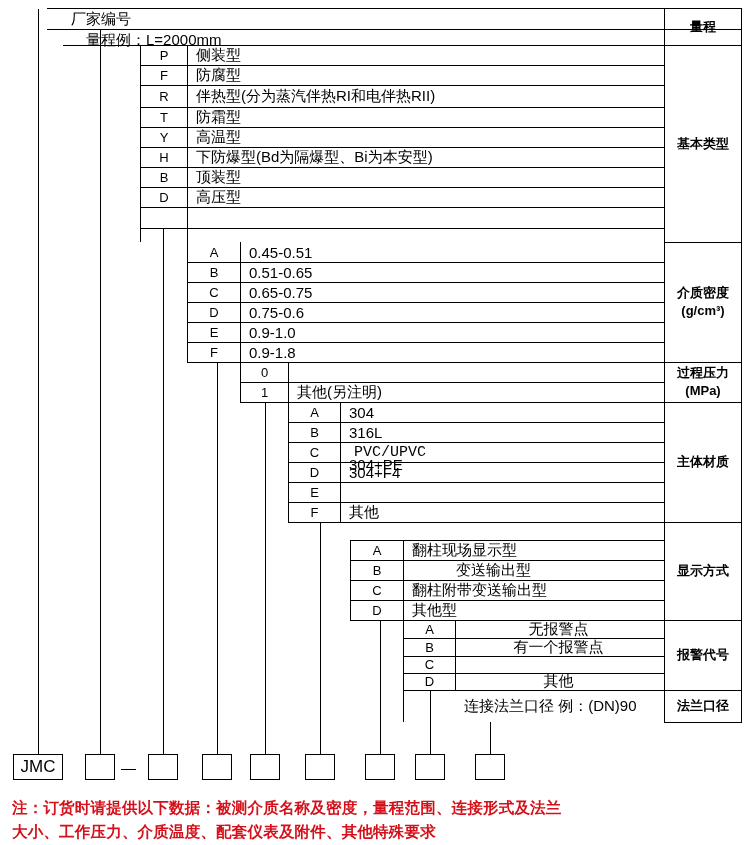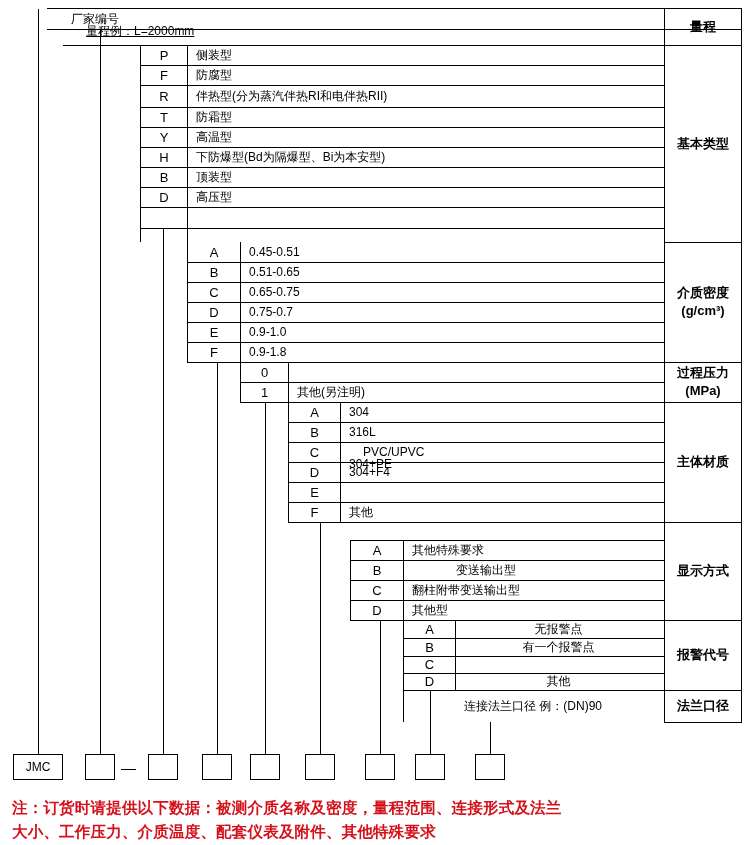--- a/index.html
+++ b/index.html
@@ -8,27 +8,27 @@
     background:#ffffff;
     font-family:"Liberation Sans","DejaVu Sans",sans-serif;
     font-size:13px;
     color:#000000;
     position:relative;
     overflow:hidden;
   }
   .diagram{position:absolute;left:0;top:0;width:750px;height:845px;}
   .cell{position:absolute;box-sizing:border-box;display:flex;align-items:center;}
   .code{justify-content:center;font-size:13px;}
-  .desc{justify-content:flex-start;padding-left:8px;font-size:12px;}
+  .desc{justify-content:flex-start;padding-left:8px;font-size:15px;}
   .grp{justify-content:center;font-weight:bold;font-size:13px;text-align:center;flex-direction:column;line-height:1.35;}
   .line{position:absolute;background:#000000;}
   .hline{height:1px;}
   .vline{width:1px;}
   .box{position:absolute;box-sizing:border-box;border:1px solid #000;background:#fff;}
-  .jmc{display:flex;align-items:center;justify-content:center;font-size:12px;}
+  .jmc{display:flex;align-items:center;justify-content:center;font-size:17px;}
   .dash{position:absolute;font-size:15px;line-height:1;}
   .note{position:absolute;color:#d4111a;font-weight:bold;font-size:15.5px;line-height:1.55;letter-spacing:.2px;}
 </style>
 </head>
 <body>
 
 <div class="diagram">
 
   <div class="line hline" style="left:47px;top:8px;width:695px;"></div>
 
@@ -41,21 +41,21 @@
   <div class="line hline" style="left:664px;top:45px;width:78px;"></div>
   <div class="line hline" style="left:664px;top:242px;width:78px;"></div>
   <div class="line hline" style="left:664px;top:362px;width:78px;"></div>
   <div class="line hline" style="left:664px;top:402px;width:78px;"></div>
   <div class="line hline" style="left:664px;top:522px;width:78px;"></div>
   <div class="line hline" style="left:664px;top:620px;width:78px;"></div>
   <div class="line hline" style="left:664px;top:690px;width:78px;"></div>
   <div class="line hline" style="left:664px;top:722px;width:78px;"></div>
 
   <div class="cell desc" style="left:63px;top:9px;width:400px;height:20px;">厂家编号</div>
-  <div class="cell desc" style="left:78px;top:23px;width:400px;height:17px;text-decoration:underline;">量程例：L=2000mm</div>
+  <div class="cell desc" style="left:78px;top:32px;width:400px;height:17px;">量程例：L=2000mm</div>
   <div class="cell grp" style="left:665px;top:8px;width:76px;height:37px;">量程</div>
 
   <div class="line vline" style="left:140px;top:45px;height:197px;"></div>
   <div class="line vline" style="left:187px;top:45px;height:197px;"></div>
 
   <div class="line hline" style="left:140px;top:65px;width:524px;"></div>
   <div class="line hline" style="left:140px;top:85px;width:524px;"></div>
   <div class="line hline" style="left:140px;top:107px;width:524px;"></div>
   <div class="line hline" style="left:140px;top:127px;width:524px;"></div>
   <div class="line hline" style="left:140px;top:147px;width:524px;"></div>
@@ -92,21 +92,21 @@
   <div class="line hline" style="left:187px;top:342px;width:477px;"></div>
   <div class="line hline" style="left:187px;top:362px;width:477px;"></div>
 
   <div class="cell code" style="left:188px;top:242px;width:52px;height:20px;">A</div>
   <div class="cell desc" style="left:241px;top:242px;width:420px;height:20px;">0.45-0.51</div>
   <div class="cell code" style="left:188px;top:262px;width:52px;height:20px;">B</div>
   <div class="cell desc" style="left:241px;top:262px;width:420px;height:20px;">0.51-0.65</div>
   <div class="cell code" style="left:188px;top:282px;width:52px;height:20px;">C</div>
   <div class="cell desc" style="left:241px;top:282px;width:420px;height:20px;">0.65-0.75</div>
   <div class="cell code" style="left:188px;top:302px;width:52px;height:20px;">D</div>
-  <div class="cell desc" style="left:241px;top:302px;width:420px;height:20px;">0.75-0.7</div>
+  <div class="cell desc" style="left:241px;top:302px;width:420px;height:20px;">0.75-0.6</div>
   <div class="cell code" style="left:188px;top:322px;width:52px;height:20px;">E</div>
   <div class="cell desc" style="left:241px;top:322px;width:420px;height:20px;">0.9-1.0</div>
   <div class="cell code" style="left:188px;top:342px;width:52px;height:20px;">F</div>
   <div class="cell desc" style="left:241px;top:342px;width:420px;height:20px;">0.9-1.8</div>
 
   <div class="cell grp" style="left:665px;top:242px;width:76px;height:120px;">
     <span>介质密度</span>
     <span>(g/cm³)</span>
   </div>
 
@@ -131,40 +131,40 @@
   <div class="line hline" style="left:288px;top:462px;width:376px;"></div>
   <div class="line hline" style="left:288px;top:482px;width:376px;"></div>
   <div class="line hline" style="left:288px;top:502px;width:376px;"></div>
   <div class="line hline" style="left:288px;top:522px;width:376px;"></div>
 
   <div class="cell code" style="left:289px;top:402px;width:51px;height:20px;">A</div>
   <div class="cell desc" style="left:341px;top:402px;width:320px;height:20px;">304</div>
   <div class="cell code" style="left:289px;top:422px;width:51px;height:20px;">B</div>
   <div class="cell desc" style="left:341px;top:422px;width:320px;height:20px;">316L</div>
   <div class="cell code" style="left:289px;top:442px;width:51px;height:20px;">C</div>
-  <div class="cell desc" style="left:355px;top:442px;width:320px;height:20px;">PVC/UPVC</div>
+  <div class="cell desc" style="left:346px;top:442px;width:320px;height:20px;font-family:Liberation Mono, monospace;">PVC/UPVC</div>
   <div class="cell code" style="left:289px;top:462px;width:51px;height:20px;">D</div>
   <div class="cell desc" style="left:341px;top:462px;width:320px;height:20px;">304+F4</div>
   <div class="cell code" style="left:289px;top:482px;width:51px;height:20px;">E</div>
   <div class="cell desc" style="left:341px;top:454px;width:320px;height:20px;">304+PE</div>
   <div class="cell code" style="left:289px;top:502px;width:51px;height:20px;">F</div>
   <div class="cell desc" style="left:341px;top:502px;width:320px;height:20px;">其他</div>
 
   <div class="cell grp" style="left:665px;top:402px;width:76px;height:120px;">主体材质</div>
 
   <div class="line hline" style="left:350px;top:540px;width:314px;"></div>
   <div class="line vline" style="left:350px;top:540px;height:80px;"></div>
   <div class="line vline" style="left:403px;top:540px;height:80px;"></div>
   <div class="line hline" style="left:350px;top:560px;width:314px;"></div>
   <div class="line hline" style="left:350px;top:580px;width:314px;"></div>
   <div class="line hline" style="left:350px;top:600px;width:314px;"></div>
   <div class="line hline" style="left:350px;top:620px;width:314px;"></div>
 
   <div class="cell code" style="left:351px;top:540px;width:52px;height:20px;">A</div>
-  <div class="cell desc" style="left:404px;top:540px;width:256px;height:20px;">其他特殊要求</div>
+  <div class="cell desc" style="left:404px;top:540px;width:256px;height:20px;">翻柱现场显示型</div>
   <div class="cell code" style="left:351px;top:560px;width:52px;height:20px;">B</div>
   <div class="cell desc" style="left:404px;top:560px;width:256px;height:20px;margin-left:44px;">变送输出型</div>
   <div class="cell code" style="left:351px;top:580px;width:52px;height:20px;">C</div>
   <div class="cell desc" style="left:404px;top:580px;width:256px;height:20px;">翻柱附带变送输出型</div>
   <div class="cell code" style="left:351px;top:600px;width:52px;height:20px;">D</div>
   <div class="cell desc" style="left:404px;top:600px;width:256px;height:20px;">其他型</div>
 
   <div class="cell grp" style="left:665px;top:522px;width:76px;height:98px;">显示方式</div>
 
   <div class="line vline" style="left:403px;top:620px;height:102px;"></div>

